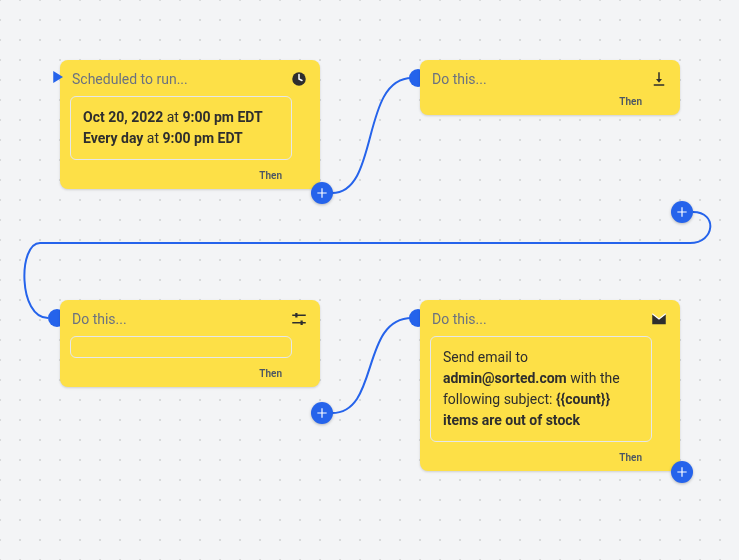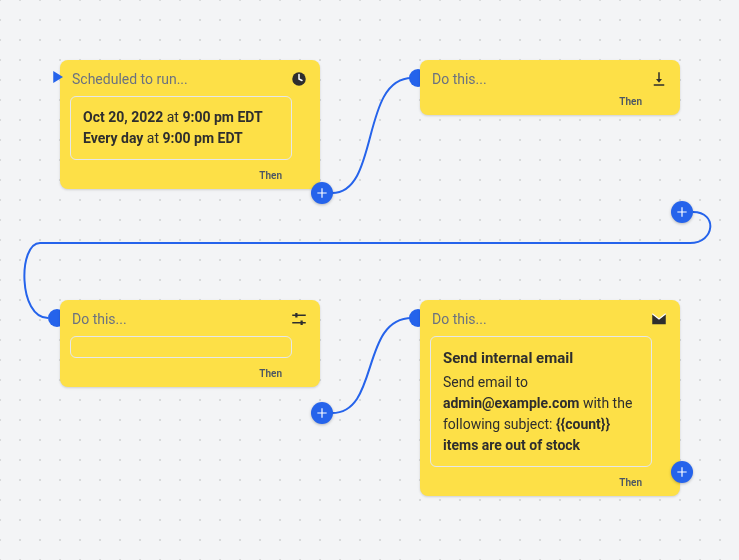--- a/index.html
+++ b/index.html
@@ -207,23 +207,22 @@
     <div class="card-header">
       <span class="card-header-label">Do this...</span>
       <span class="icon">
         <svg viewBox="0 0 24 24" width="18" height="18" fill="#2e2e2e">
             <path d="M3 5h18v14H3z M3 5l9 7 9-7" fill="#2e2e2e"></path>
             <path d="M3 5l9 7 9-7" stroke="#fff" stroke-width="1.5" fill="none"></path>
           </svg>
       </span>
     </div>
     <div class="card-body">
-      <div class="title">Send internal email</div>
       <div>
-        <span>Send email to </span><b>admin@example.com</b><span> with the following subject: </span><b>{{count}} items are out of stock</b>
+        <span>Send email to </span><b>admin@sorted.com</b><span> with the following subject: </span><b>{{count}} items are out of stock</b>
       </div>
     </div>
     <div class="card-footer">
       <span>Then</span>
       <span style="width:24px;"></span>
     </div>
   </div>
   <div class="add-btn" style="left:671px; top:461px;">
     <svg viewBox="0 0 24 24" width="14" height="14">
         <path d="M11 4h2v16h-2z M4 11h16v2H4z"></path>

